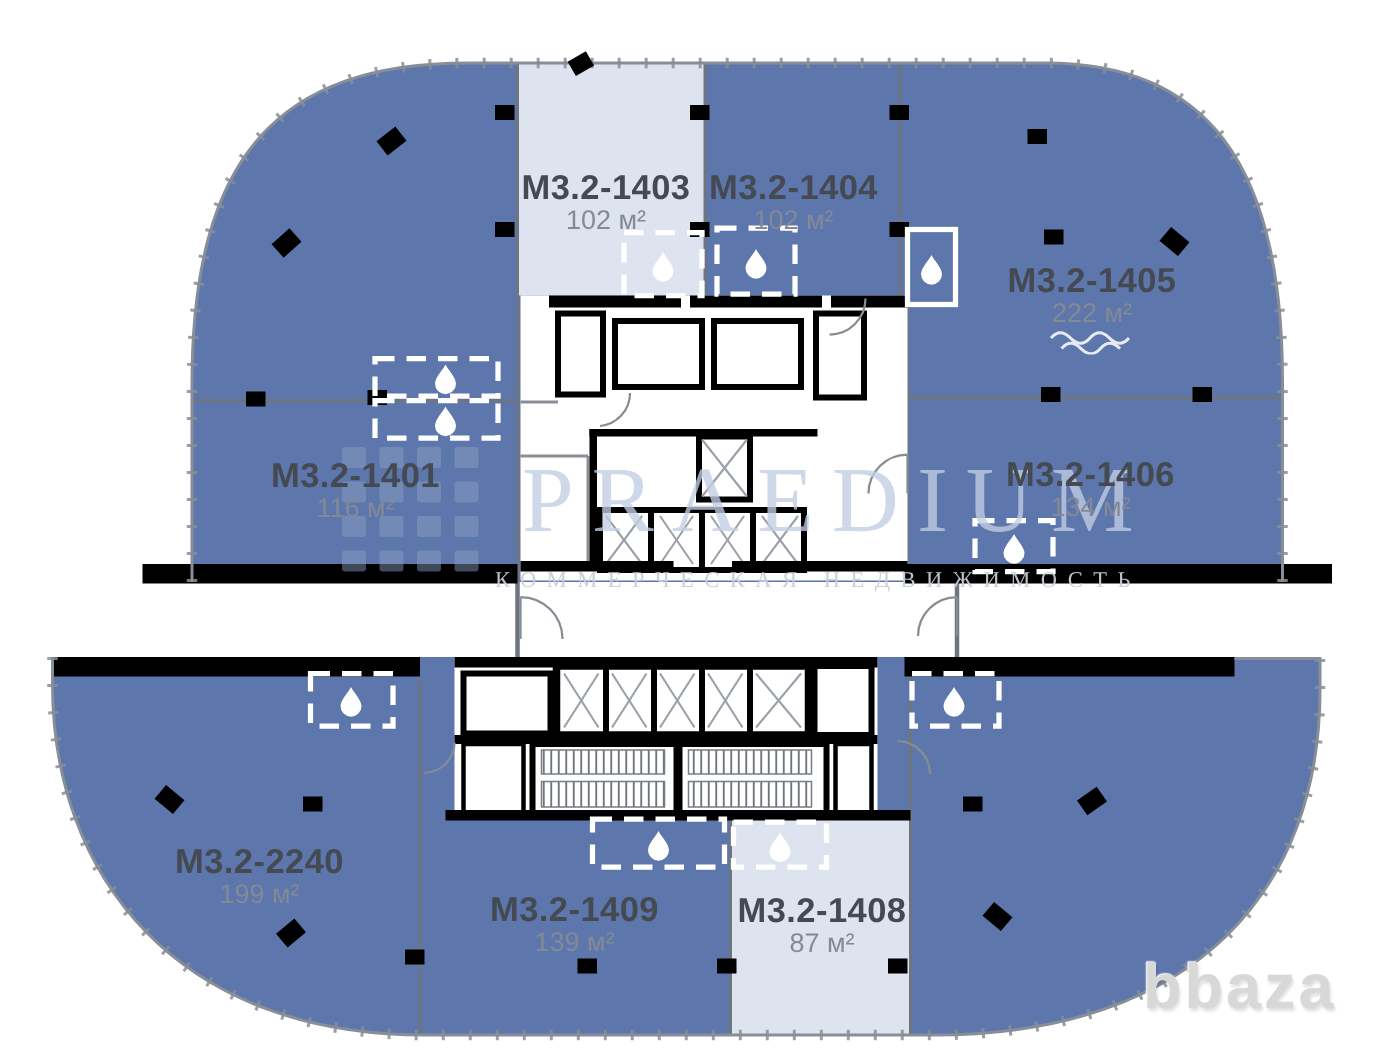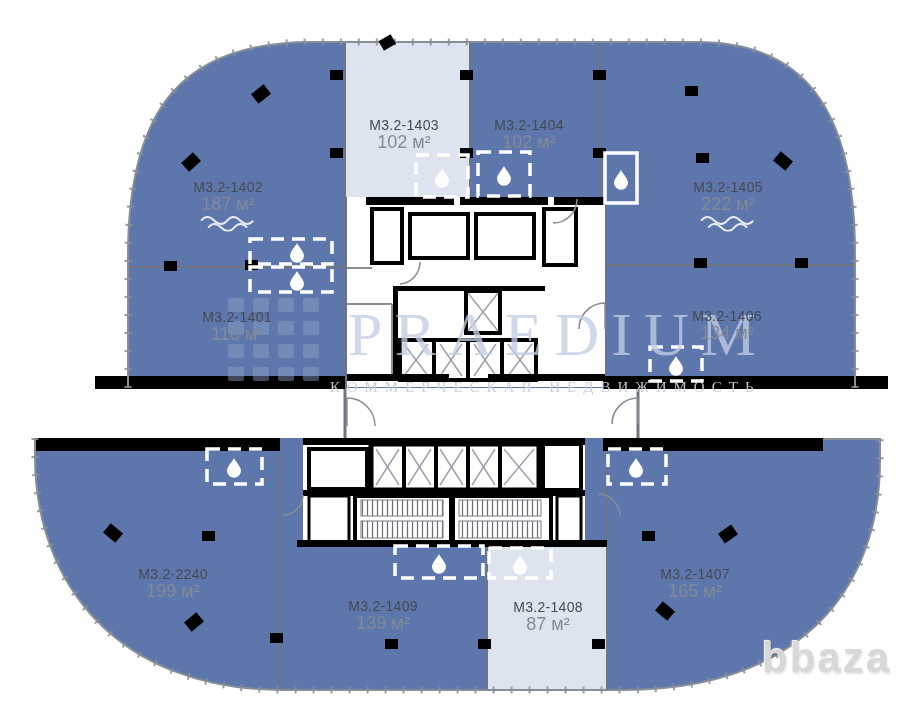--- a/index.html
+++ b/index.html
@@ -6,21 +6,21 @@
     --unit_dark:#5d76ac; --unit_light:#dde4ef; --wall:#000000;
     --boundary:#6e757f; --outline:#878e98; --label:#454a52; --area_label:#838a96;
     --watermark_text:#c2cee4; --watermark_subtitle:#c9cdd7; --logo_dots:#8ea3c6;
     --bbaza:#d8d8d8; --droplet_box:#ffffff;
   }
   html,body{margin:0;padding:0;background:#ffffff;}
   #stage{position:relative;width:918px;height:704px;background:#fff;overflow:hidden;
          font-family:"Liberation Sans",sans-serif;}
   #plan{position:absolute;left:0;top:0;}
   .unit-label{position:absolute;transform:translate(-50%,-50%);text-align:center;width:max-content;z-index:30;}
-  .unit-id{font-size:14px;font-weight:normal;color:var(--label);letter-spacing:.3px;line-height:1.15;}
+  .unit-id{font-size:23px;font-weight:bold;color:var(--label);letter-spacing:.3px;line-height:1.15;}
   .unit-area{font-size:18px;color:var(--area_label);margin-top:0;line-height:1.1;}
   .waves{display:block;margin:1px auto 0;}
   .wm-logo{position:absolute;left:228px;top:298px;width:104px;height:92px;z-index:20;
            display:grid;grid-template-columns:repeat(4,16px);grid-auto-rows:14px;gap:9px;opacity:.45;pointer-events:none;}
   .wm-logo span{background:var(--logo_dots);border-radius:2px;}
   .wm-brand{position:absolute;left:348px;top:303px;z-index:20;font-family:"Liberation Serif",serif;
             font-size:62px;letter-spacing:12px;color:var(--watermark_text);opacity:.78;pointer-events:none;line-height:1;text-align:center;}
   .wm-sub{position:absolute;left:330px;top:379px;z-index:20;font-family:"Liberation Serif",serif;
           font-size:15px;letter-spacing:7px;color:var(--watermark_subtitle);opacity:.95;pointer-events:none;}
   .wm-corner{position:absolute;left:762px;top:634px;z-index:20;font-size:42px;font-weight:bold;
@@ -251,30 +251,20 @@
       <span></span>
 </div>
 <div class="wm-brand">PRAEDIUM</div>
 <div class="wm-sub">КОММЕРЧЕСКАЯ НЕДВИЖИМОСТЬ</div>
 <div class="wm-corner">bbaza</div>
 
 <div class="unit-label" style="left:237px;top:327px;">
   <div class="unit-id">M3.2-1401</div>
   <div class="unit-area">116 м²</div>
 </div>
-<div class="unit-label" style="left:228px;top:205px;">
-  <div class="unit-id">M3.2-1402</div>
-  <div class="unit-area">187 м²</div>
-  <svg class="waves" width="58" height="16" viewBox="0 0 58 16">
-    <g stroke="#ffffff" stroke-width="2" fill="none" opacity=".85">
-      <path d="M2,5 q6,-7 13,0 t13,0 t13,0 t13,0"></path>
-      <path d="M9,12 q6,-7 13,0 t13,0 t13,0"></path>
-    </g>
-  </svg>
-</div>
 <div class="unit-label" style="left:404px;top:135px;">
   <div class="unit-id">M3.2-1403</div>
   <div class="unit-area">102 м²</div>
 </div>
 <div class="unit-label" style="left:529px;top:135px;">
   <div class="unit-id">M3.2-1404</div>
   <div class="unit-area">102 м²</div>
 </div>
 <div class="unit-label" style="left:728px;top:205px;">
   <div class="unit-id">M3.2-1405</div>
@@ -283,24 +273,20 @@
     <g stroke="#ffffff" stroke-width="2" fill="none" opacity=".85">
       <path d="M2,5 q6,-7 13,0 t13,0 t13,0 t13,0"></path>
       <path d="M9,12 q6,-7 13,0 t13,0 t13,0"></path>
     </g>
   </svg>
 </div>
 <div class="unit-label" style="left:727px;top:326px;">
   <div class="unit-id">M3.2-1406</div>
   <div class="unit-area">134 м²</div>
 </div>
-<div class="unit-label" style="left:695px;top:584px;">
-  <div class="unit-id">M3.2-1407</div>
-  <div class="unit-area">165 м²</div>
-</div>
 <div class="unit-label" style="left:548px;top:617px;">
   <div class="unit-id">M3.2-1408</div>
   <div class="unit-area">87 м²</div>
 </div>
 <div class="unit-label" style="left:383px;top:616px;">
   <div class="unit-id">M3.2-1409</div>
   <div class="unit-area">139 м²</div>
 </div>
 <div class="unit-label" style="left:173px;top:584px;">
   <div class="unit-id">M3.2-2240</div>

